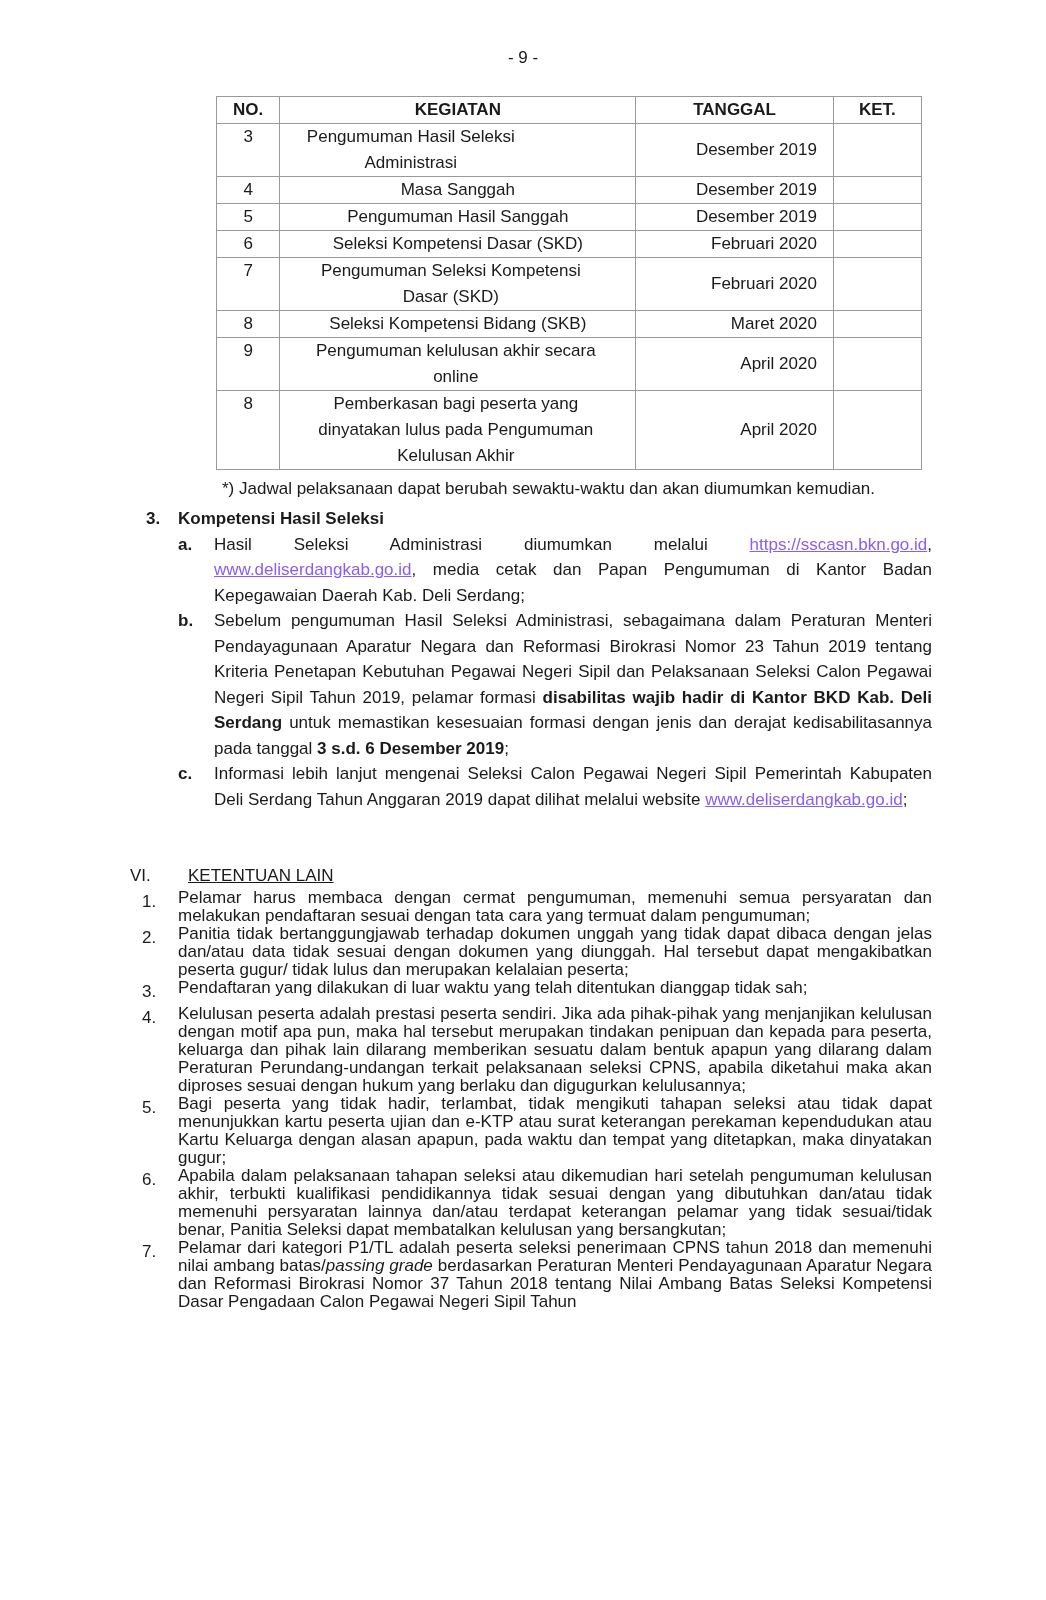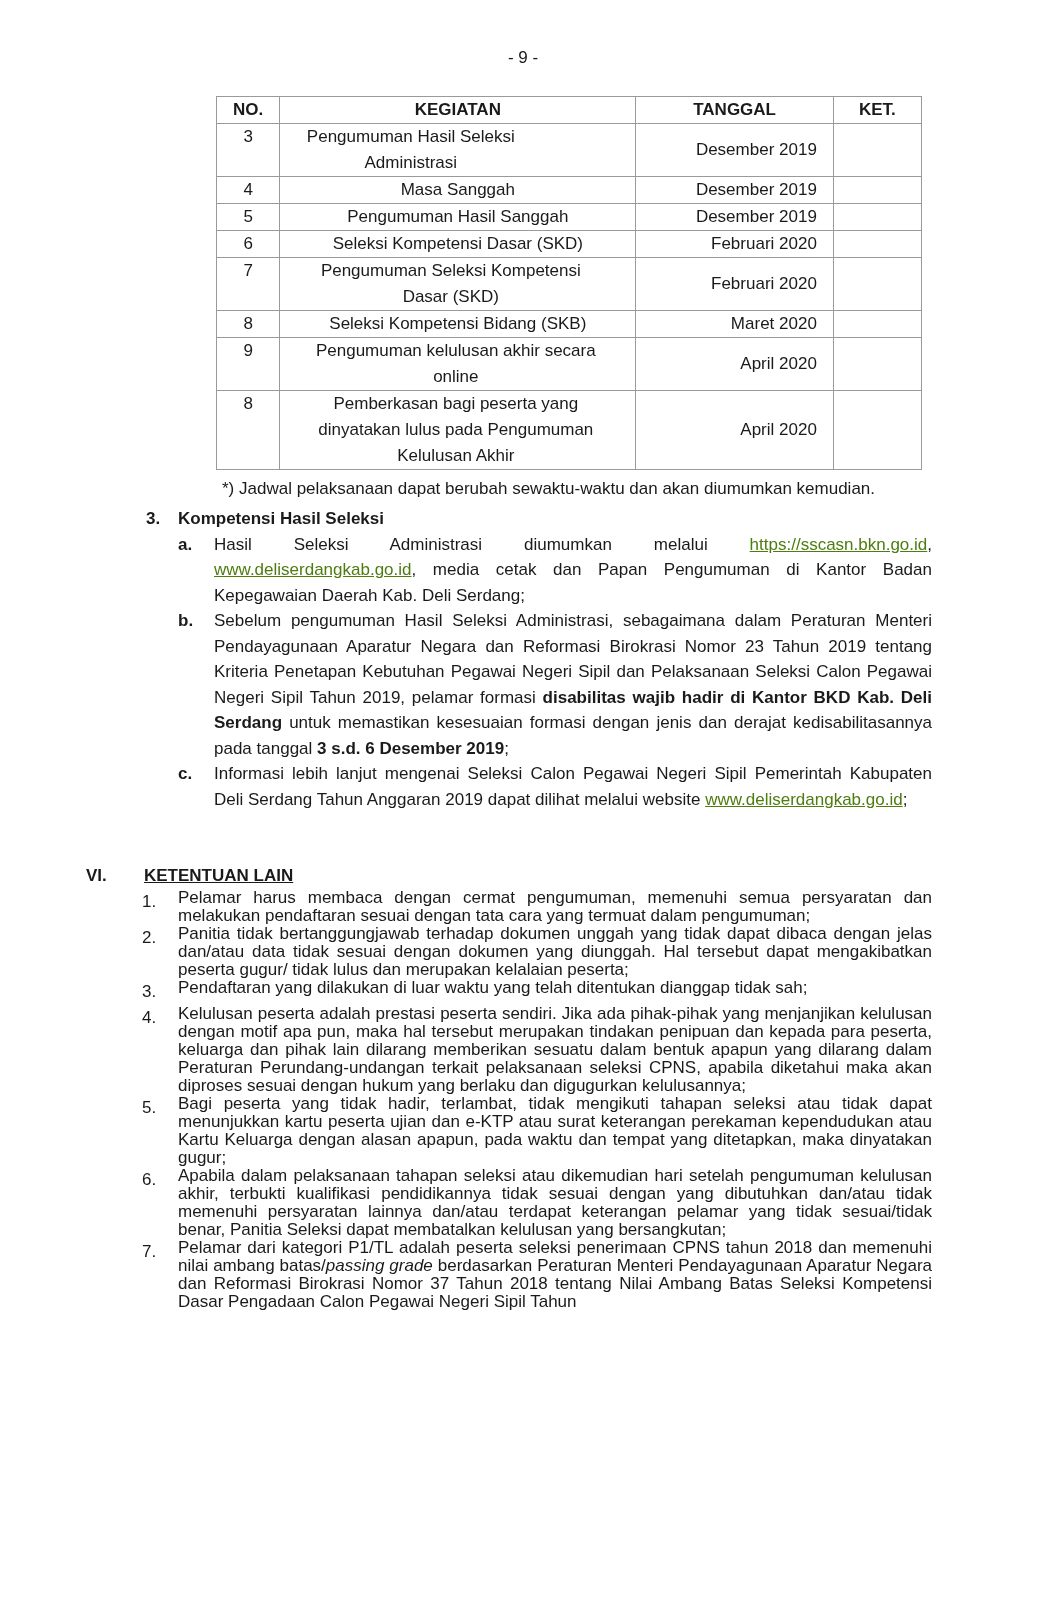--- a/index.html
+++ b/index.html
@@ -14,24 +14,24 @@
   table.sched td.tgl { text-align: right; width: 222px; }
   table.sched td.ket { width: 68px; }
   .footnote { position: absolute; left: 222px; top: 462px; font-size: 17px; margin-top: 17px; }
   .sec3 { position: absolute; left: 146px; top: 506px; width: 786px; }
   .sec3 .head { font-weight: bold; display: flex; }
   .sec3 .head .n { width: 32px; }
   .sub { display: flex; margin-left: 32px; }
   .sub .lbl { width: 36px; font-weight: bold; flex-shrink: 0; }
   .sub .txt { flex: 1; text-align: justify; line-height: 25.5px; }
   .line { line-height: 25.5px; }
-  a.lnk { color: #4d7c0f; text-decoration: underline; }
+  a.lnk { color: #8b5cf6; text-decoration: underline; }
   b { font-weight: bold; }
   .sec6 { position: absolute; left: 86px; top: 863px; width: 846px; }
-  .sec6 .head { display: flex; font-weight: bold; line-height: 26px; }
+  .sec6 .head { display: flex; font-weight: normal; line-height: 26px; margin-left: 44px; }
   .sec6 .head .roman { width: 58px; }
   .sec6 .head .title { text-decoration: underline; }
   .item { display: flex; margin-left: 56px; }
   .item .num { width: 36px; flex-shrink: 0; line-height: 25.5px; }
   .item .txt { flex: 1; text-align: justify; line-height: 18px; }
 </style>
 </head>
 <body>
 
 <div class="page-num">- 9 -</div>

